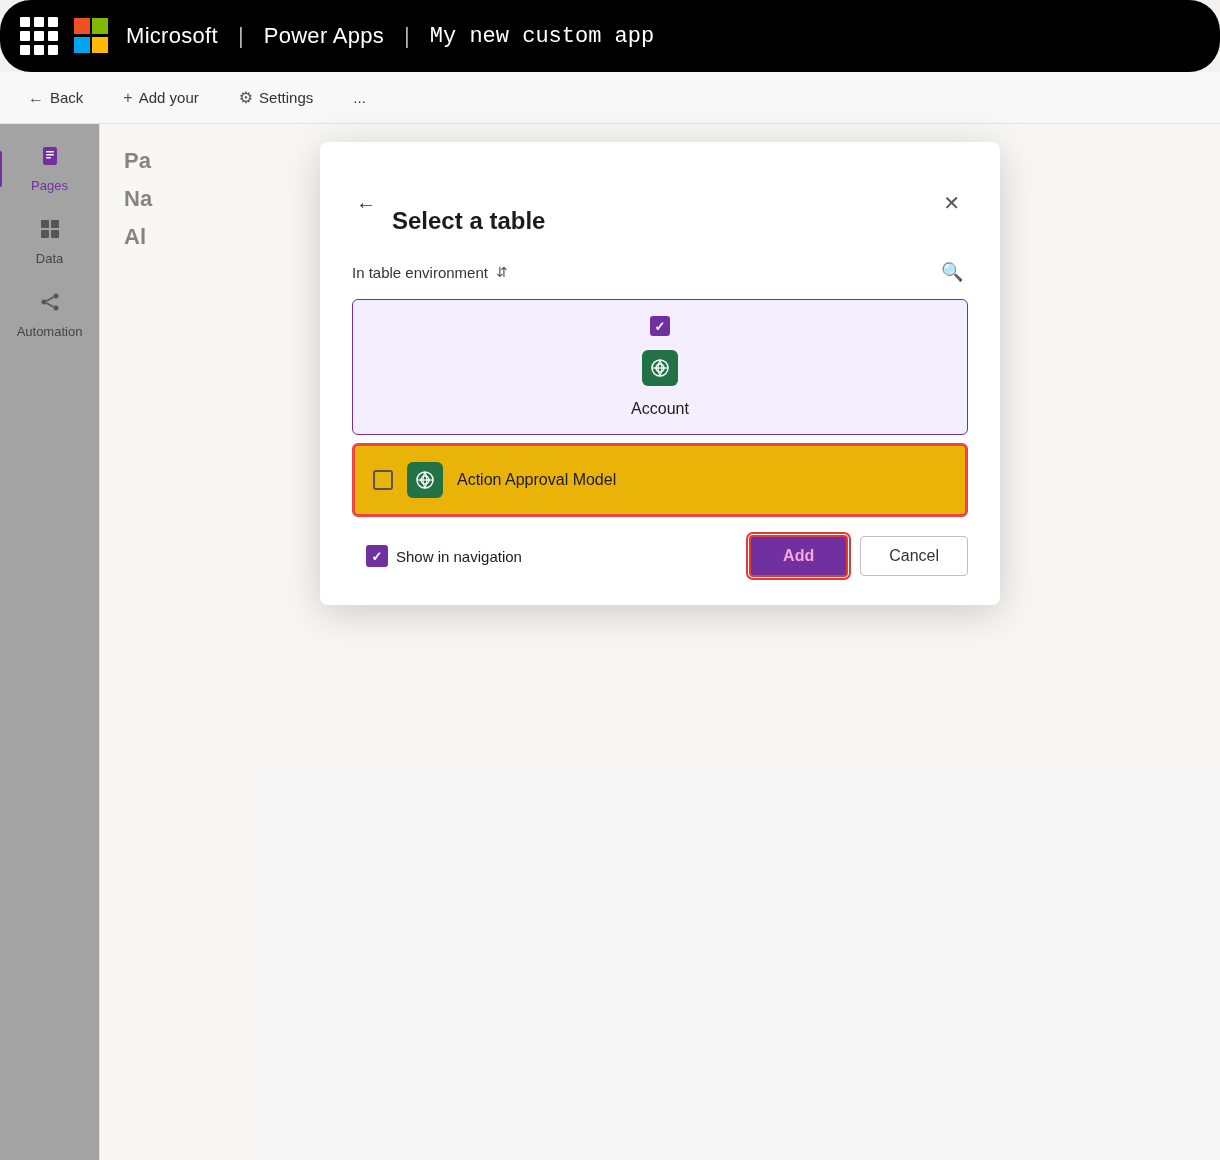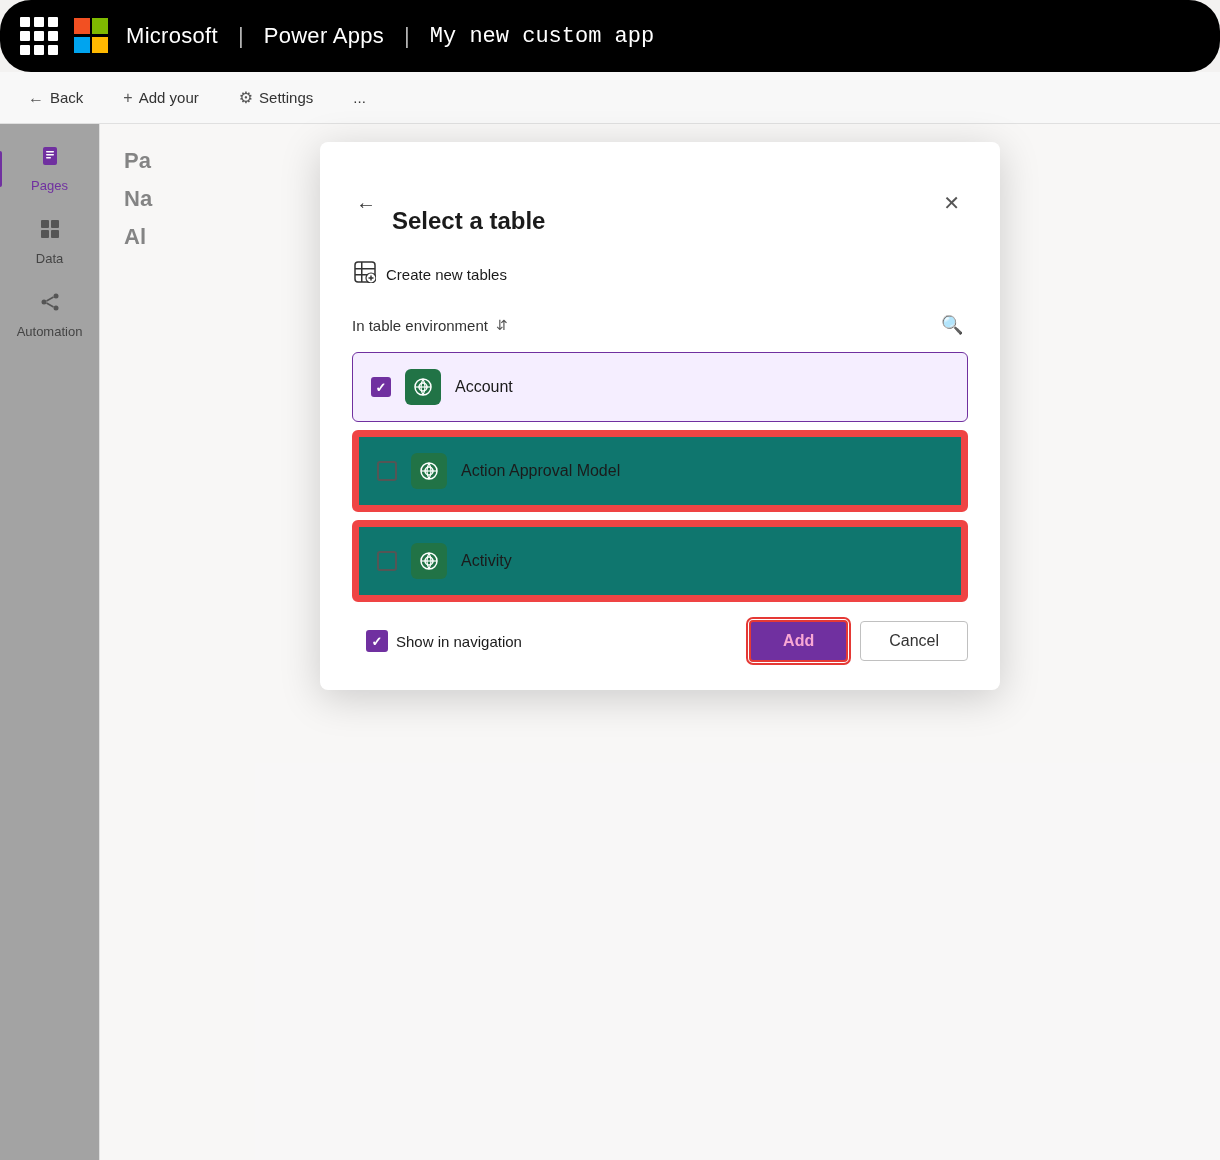--- a/index.html
+++ b/index.html
@@ -261,28 +261,29 @@
       gap: 8px;
       max-height: 400px;
       overflow-y: auto;
       margin-bottom: 18px;
     }
     .table-item {
       display: flex;
       align-items: center;
       gap: 14px;
       padding: 16px 18px;
-      border: 7px solid #ef4444;
+      border: 3px solid #ef4444;
       border-radius: 6px;
       cursor: pointer;
-      background: #0f766e;
+      background: #eab308;
     }
     .table-item.selected {
       background: #f5eeff;
       border: 1.5px solid #7030a0;
+      flex-direction: column;
     }
     .table-checkbox {
       width: 20px;
       height: 20px;
       border: 2px solid #555;
       border-radius: 3px;
       display: flex;
       align-items: center;
       justify-content: center;
       flex-shrink: 0;
@@ -470,34 +471,20 @@
     <div class="dialog">
 
       <div class="dialog-header">
         <div class="dialog-title-row">
           <button class="dialog-back-btn">←</button>
           <span class="dialog-title">Select a table</span>
         </div>
         <button class="dialog-close-btn">✕</button>
       </div>
 
-      <div class="create-new-row">
-        <span class="create-new-icon">
-          <svg width="22" height="22" viewBox="0 0 22 22" fill="none">
-            <rect x="1" y="1" width="20" height="20" rx="3" stroke="#333" stroke-width="1.5" fill="none"></rect>
-            <rect x="1" y="7" width="20" height="1.5" fill="#333"></rect>
-            <rect x="1" y="13" width="20" height="1.5" fill="#333"></rect>
-            <rect x="7" y="1" width="1.5" height="20" fill="#333"></rect>
-            <circle cx="17" cy="17" r="5" fill="#fff" stroke="#333" stroke-width="1.2"></circle>
-            <line x1="17" y1="14.5" x2="17" y2="19.5" stroke="#333" stroke-width="1.5"></line>
-            <line x1="14.5" y1="17" x2="19.5" y2="17" stroke="#333" stroke-width="1.5"></line>
-          </svg>
-        </span>
-        <span class="create-new-label">Create new tables</span>
-      </div>
 
       <div class="env-row">
         <div class="env-label-row">
           <span class="env-label">In table environment</span>
           <span class="env-chevron">⇵</span>
         </div>
         <button class="search-btn">🔍</button>
       </div>
 
       <div class="table-list">
@@ -524,33 +511,20 @@
               <circle cx="11" cy="11" r="4" stroke="#fff" stroke-width="1.5" fill="none"></circle>
               <line x1="3" y1="11" x2="19" y2="11" stroke="#fff" stroke-width="1.2"></line>
               <path d="M11 3 Q15 11 11 19" stroke="#fff" stroke-width="1.2" fill="none"></path>
               <path d="M11 3 Q7 11 11 19" stroke="#fff" stroke-width="1.2" fill="none"></path>
             </svg>
           </div>
           <span class="table-name">Action Approval Model</span>
         </div>
 
 
-        <div class="table-item">
-          <div class="table-checkbox"></div>
-          <div class="table-icon">
-            <svg viewBox="0 0 22 22" fill="none">
-              <circle cx="11" cy="11" r="8" stroke="#fff" stroke-width="1.5" fill="none"></circle>
-              <circle cx="11" cy="11" r="4" stroke="#fff" stroke-width="1.5" fill="none"></circle>
-              <line x1="3" y1="11" x2="19" y2="11" stroke="#fff" stroke-width="1.2"></line>
-              <path d="M11 3 Q15 11 11 19" stroke="#fff" stroke-width="1.2" fill="none"></path>
-              <path d="M11 3 Q7 11 11 19" stroke="#fff" stroke-width="1.2" fill="none"></path>
-            </svg>
-          </div>
-          <span class="table-name">Activity</span>
-        </div>
       </div>
 
       <div class="dialog-footer">
         <div class="show-nav-row">
           <div class="nav-checkbox"></div>
           <span class="nav-label">Show in navigation</span>
         </div>
         <button class="btn-add">Add</button>
         <button class="btn-cancel">Cancel</button>
       </div>

